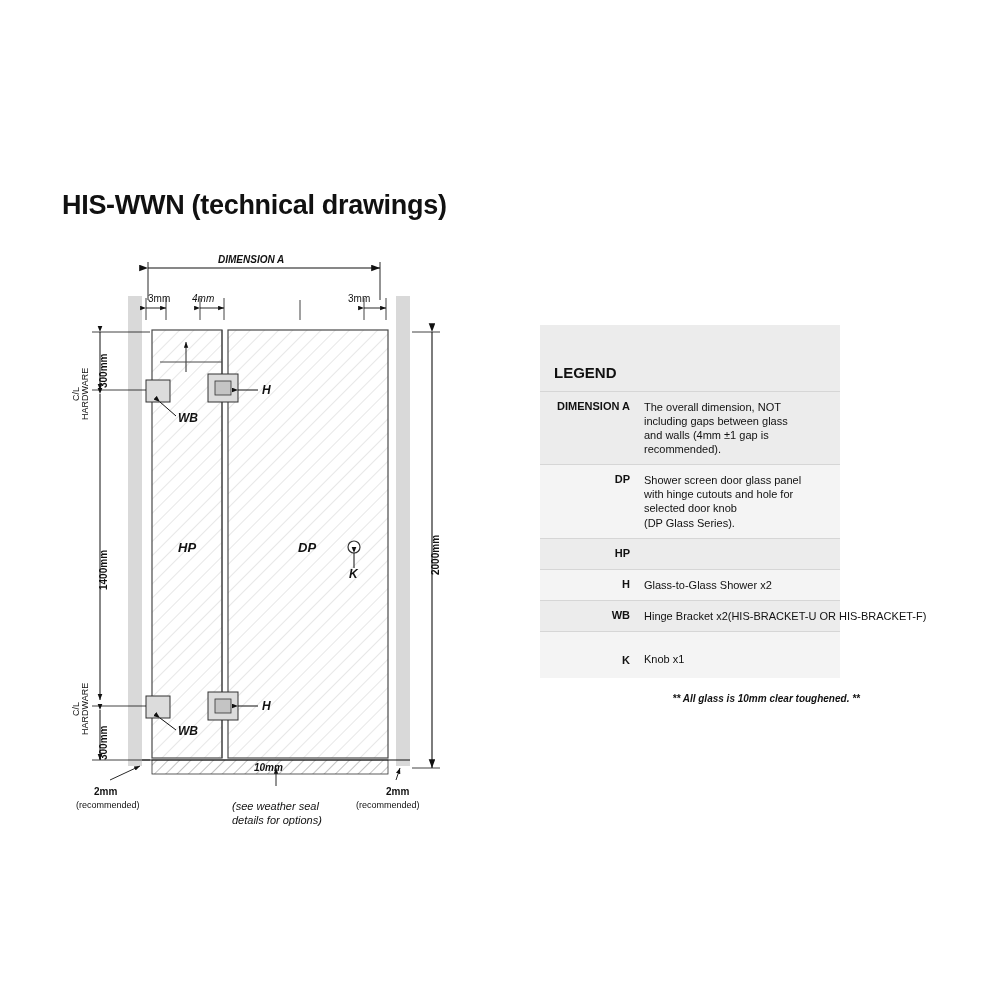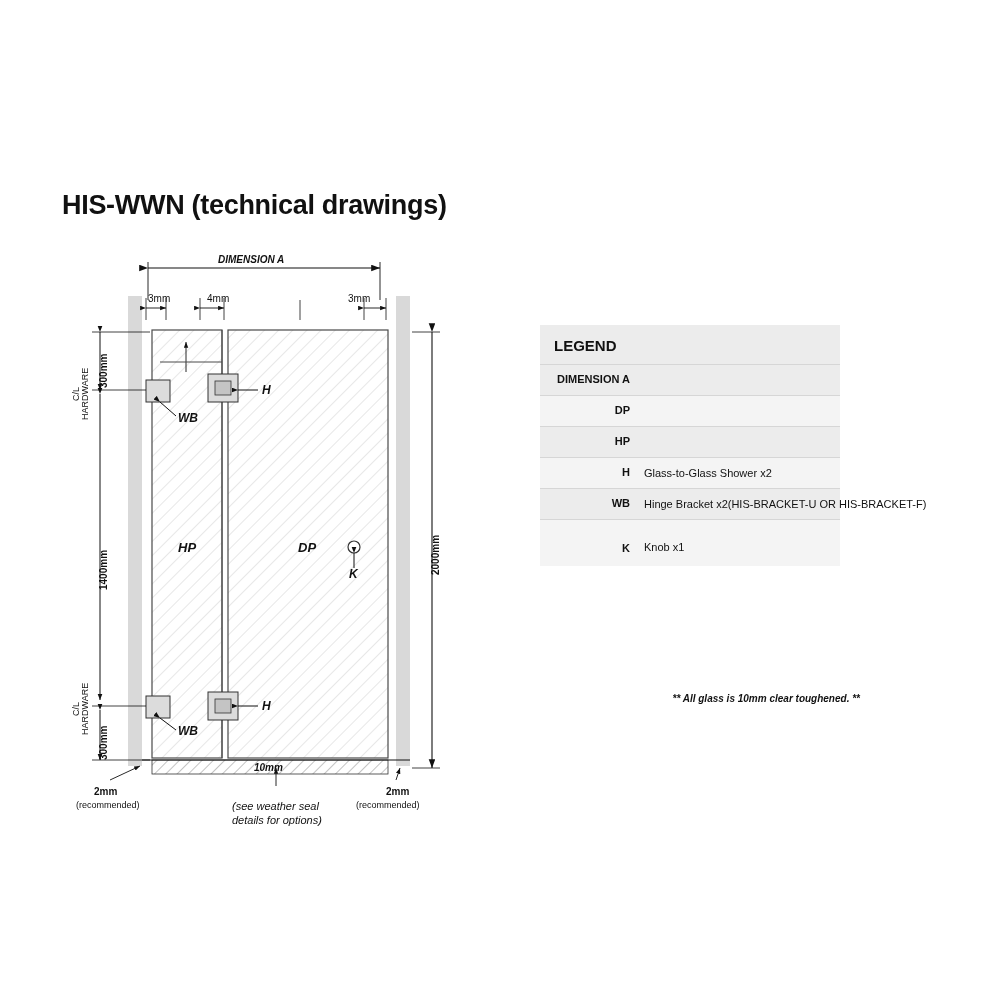--- a/index.html
+++ b/index.html
@@ -48,22 +48,23 @@
     position: absolute;
     left: 540px;
     top: 325px;
     width: 300px;
     background: #ececec;
     box-sizing: border-box;
   }
   .legend-title {
     font-size: 15px;
     font-weight: bold;
-    padding: 12px 14px 10px 14px;
-    color: #111;
+    padding: 20px 14px 10px 14px;
+    color: #111;
+    margin-top: 19px;
   }
   .legend-row {
     display: flex;
     align-items: flex-start;
     border-top: 1px solid #d6d6d6;
     min-height: 30px;
   }
   .legend-row.alt { background: #f4f4f4; }
   .legend-key {
     width: 98px;
@@ -181,21 +182,21 @@
 
     <line x1="110" y1="780" x2="140" y2="766" stroke="#111" stroke-width="0.9" marker-end="url(#ahs)"></line>
     <line x1="276" y1="786" x2="276" y2="768" stroke="#111" stroke-width="0.9" marker-end="url(#ahs)"></line>
     <line x1="396" y1="780" x2="400" y2="768" stroke="#111" stroke-width="0.9" marker-end="url(#ahs)"></line>
   </svg>
 
   
   <div class="lbl italic bold" style="left:218px; top:254px;">DIMENSION A</div>
 
   <div class="lbl" style="left:148px; top:293px;">3mm</div>
-  <div class="lbl" style="left:207px; top:293px;">4mm</div>
+  <div class="lbl" style="left:192px; top:293px;font-style:italic;">4mm</div>
   <div class="lbl" style="left:348px; top:293px;">3mm</div>
 
   <div class="lbl vert" style="left:72px; top:420px; font-size:9px; line-height:1.05; text-align:center;"><span style="white-space:pre-line;">C/L
 HARDWARE</span></div>
   <div class="lbl vert bold" style="left:98px; top:388px;">300mm</div>
   <div class="lbl vert bold" style="left:98px; top:590px;">1400mm</div>
   <div class="lbl vert" style="left:72px; top:735px; font-size:9px; line-height:1.05; text-align:center;"><span style="white-space:pre-line;">C/L
 HARDWARE</span></div>
   <div class="lbl vert bold" style="left:98px; top:760px;">300mm</div>
 
@@ -219,23 +220,31 @@
 
   <div class="lbl bold" style="left:386px; top:786px;">2mm</div>
   <div class="lbl" style="left:356px; top:800px; font-size:9px;">(recommended)</div>
 </div>
 
 <div id="legend">
   <div class="legend-title">LEGEND</div>
 
   <div class="legend-row">
     <div class="legend-key">DIMENSION A</div>
+    <div class="legend-desc">The overall dimension, NOT
+including gaps between glass
+and walls (4mm ±1 gap is
+recommended).</div>
   </div>
   <div class="legend-row alt">
     <div class="legend-key">DP</div>
+    <div class="legend-desc">Shower screen door glass panel
+with hinge cutouts and hole for
+selected door knob
+(DP Glass Series).</div>
   </div>
   <div class="legend-row">
     <div class="legend-key">HP</div>
   </div>
   <div class="legend-row alt">
     <div class="legend-key">H</div>
     <div class="legend-desc">Glass-to-Glass Shower x2</div>
   </div>
   <div class="legend-row legend-wide">
     <div class="legend-key">WB</div>

